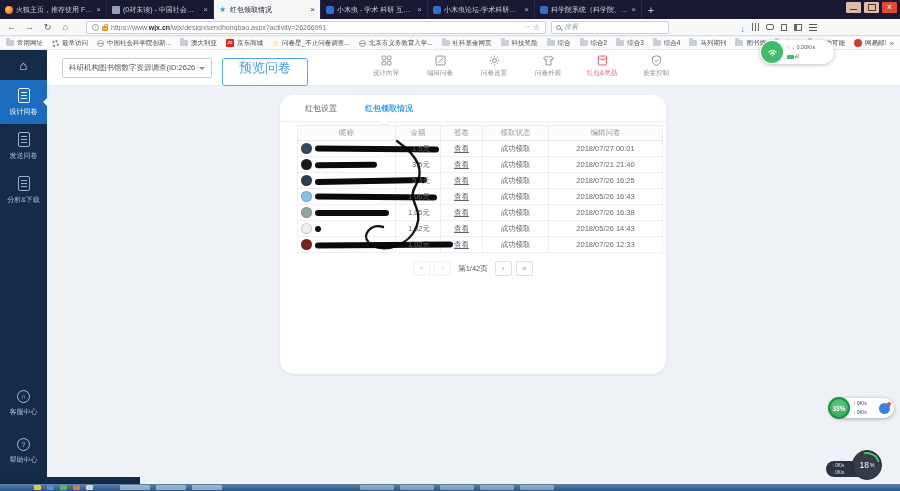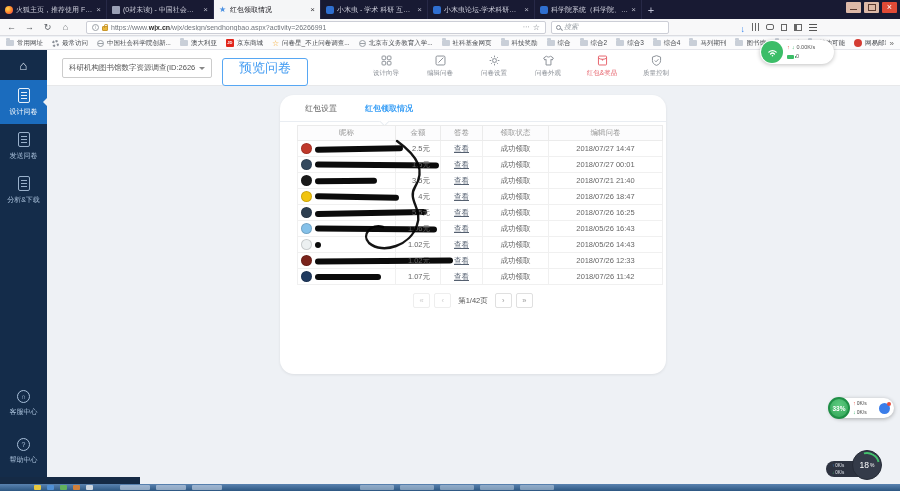--- a/index.html
+++ b/index.html
@@ -426,81 +426,67 @@
             <tr id="thead-row">
               <th>昵称</th>
               <th>金额</th>
               <th>答卷</th>
               <th>领取状态</th>
               <th>编辑问卷</th>
             </tr>
           </thead>
         <tbody id="rows-mount">
             <tr>
-    <td class="c-name"><span class="avatar" style="background: rgb(192, 57, 43);"></span><span class="redact" style="width: 88px; transform: rotate(-1deg);"></span></td>
-    <td class="c-amt">2.5元</td>
-    <td class="c-link"><span class="vlink">查看</span></td>
-    <td class="c-status">成功领取</td>
-    <td class="c-time">2018/07/27 14:47</td>
-  </tr>
-            <tr>
     <td class="c-name"><span class="avatar" style="background: rgb(52, 73, 94);"></span><span class="redact" style="width: 124px; transform: rotate(0.5deg);"></span></td>
     <td class="c-amt">1.5元</td>
     <td class="c-link"><span class="vlink">查看</span></td>
     <td class="c-status">成功领取</td>
     <td class="c-time">2018/07/27 00:01</td>
   </tr>
             <tr>
     <td class="c-name"><span class="avatar" style="background: rgb(26, 26, 26);"></span><span class="redact" style="width: 62px; transform: rotate(-0.5deg);"></span></td>
     <td class="c-amt">3.5元</td>
     <td class="c-link"><span class="vlink">查看</span></td>
     <td class="c-status">成功领取</td>
     <td class="c-time">2018/07/21 21:40</td>
   </tr>
             <tr>
-    <td class="c-name"><span class="avatar" style="background: rgb(241, 196, 15);"></span><span class="redact" style="width: 84px; transform: rotate(1deg);"></span></td>
-    <td class="c-amt">4元</td>
-    <td class="c-link"><span class="vlink">查看</span></td>
-    <td class="c-status">成功领取</td>
-    <td class="c-time">2018/07/26 18:47</td>
-  </tr>
-            <tr>
     <td class="c-name"><span class="avatar" style="background: rgb(44, 62, 80);"></span><span class="redact" style="width: 112px; transform: rotate(-1deg);"></span></td>
     <td class="c-amt">5.5元</td>
     <td class="c-link"><span class="vlink">查看</span></td>
     <td class="c-status">成功领取</td>
     <td class="c-time">2018/07/26 16:25</td>
   </tr>
             <tr>
     <td class="c-name"><span class="avatar" style="background: rgb(133, 193, 233);"></span><span class="redact" style="width: 122px; transform: rotate(0.5deg);"></span></td>
     <td class="c-amt">1.06元</td>
     <td class="c-link"><span class="vlink">查看</span></td>
     <td class="c-status">成功领取</td>
     <td class="c-time">2018/05/26 16:43</td>
   </tr>
             <tr>
+    <td class="c-name"><span class="avatar" style="background: rgb(149, 165, 166);"></span><span class="redact" style="width: 74px; transform: rotate(0deg);"></span></td>
+    <td class="c-amt">1.05元</td>
+    <td class="c-link"><span class="vlink">查看</span></td>
+    <td class="c-status">成功领取</td>
+    <td class="c-time">2018/07/26 16:38</td>
+  </tr>
+            <tr>
     <td class="c-name"><span class="avatar" style="background: rgb(236, 240, 241);"></span><span class="redact" style="width: 6px; transform: rotate(0deg);"></span></td>
     <td class="c-amt">1.02元</td>
     <td class="c-link"><span class="vlink">查看</span></td>
     <td class="c-status">成功领取</td>
     <td class="c-time">2018/05/26 14:43</td>
   </tr>
             <tr>
     <td class="c-name"><span class="avatar" style="background: rgb(123, 36, 28);"></span><span class="redact" style="width: 138px; transform: rotate(-0.5deg);"></span></td>
     <td class="c-amt">1.02元</td>
     <td class="c-link"><span class="vlink">查看</span></td>
     <td class="c-status">成功领取</td>
     <td class="c-time">2018/07/26 12:33</td>
-  </tr>
-            <tr>
-    <td class="c-name"><span class="avatar" style="background: rgb(31, 58, 95);"></span><span class="redact" style="width: 66px; transform: rotate(0deg);"></span></td>
-    <td class="c-amt">1.07元</td>
-    <td class="c-link"><span class="vlink">查看</span></td>
-    <td class="c-status">成功领取</td>
-    <td class="c-time">2018/07/26 11:42</td>
   </tr>
           </tbody>
       </table>
       <svg class="squiggle" width="120" height="180" viewBox="0 0 120 180">
         <path d="M62 4 C84 20 90 34 80 50 C72 63 88 72 82 88 C76 108 48 118 34 106 C26 98 36 86 48 90" stroke="#000" stroke-width="2.4" fill="none" stroke-linecap="round" opacity="0.92"></path>
       </svg>
     </div>
     <div class="pager">
       <span class="pbtn disabled">«</span>
       <span class="pbtn disabled">‹</span>

